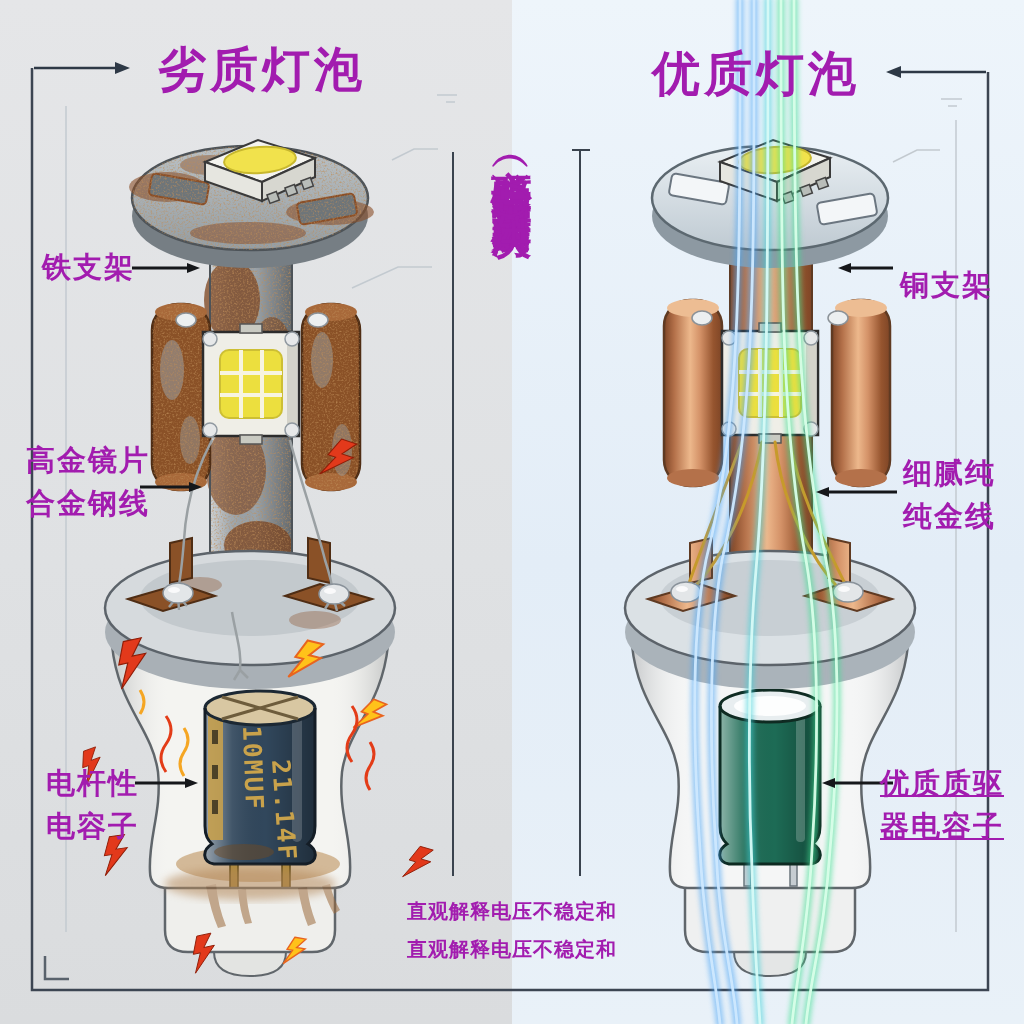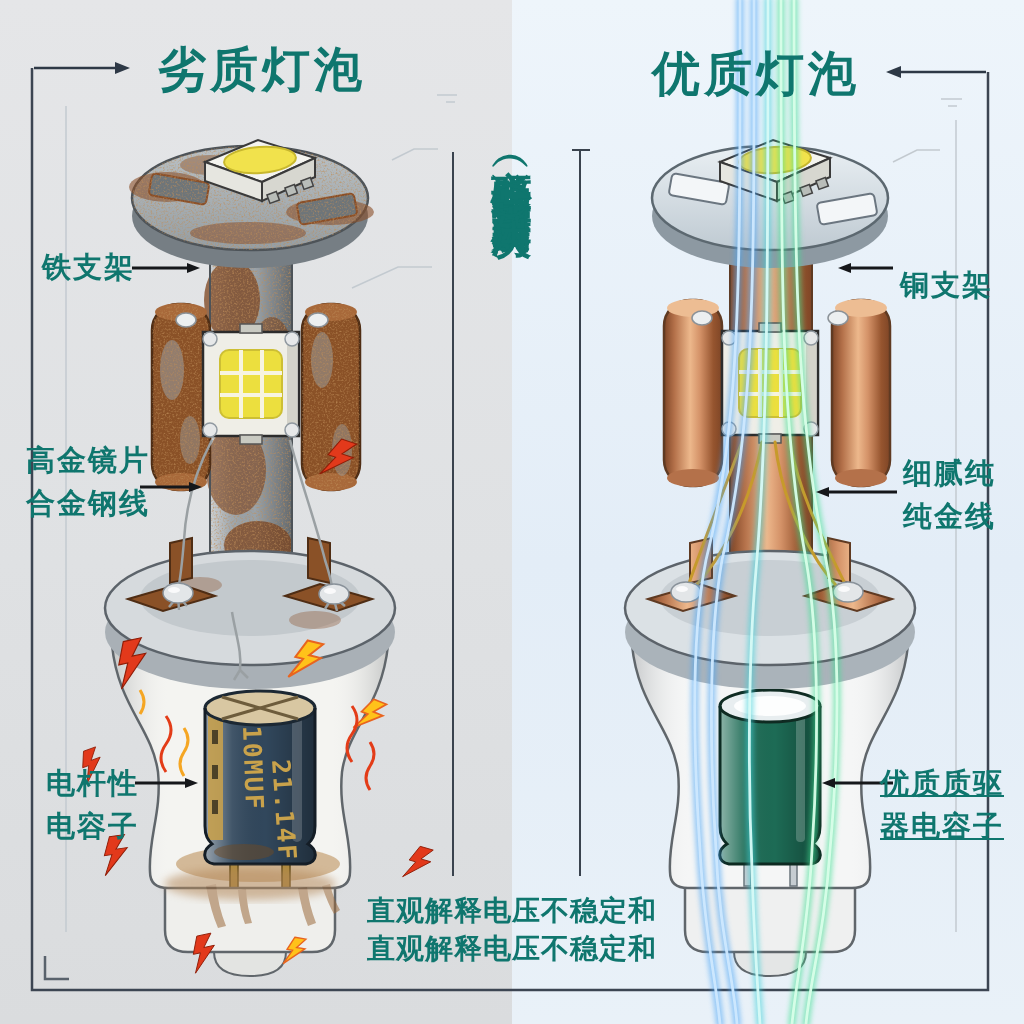--- a/index.html
+++ b/index.html
@@ -3,26 +3,26 @@
 <meta charset="utf-8">
 <style>
   html,body{margin:0;padding:0;background:#cfd4d9;}
   .canvas{position:relative;width:1024px;height:1024px;overflow:hidden;
           font-family:"Liberation Sans","DejaVu Sans",sans-serif;}
   .bg-left{position:absolute;left:0;top:0;width:512px;height:1024px;
            background:linear-gradient(180deg,#e5e6e8 0%,#dfe1e3 55%,#dadcde 100%);}
   .bg-right{position:absolute;left:512px;top:0;width:512px;height:1024px;
             background:linear-gradient(180deg,#eef5fb 0%,#e3edf7 55%,#e9f1f8 100%);}
   svg.art{position:absolute;left:0;top:0;z-index:2;}
-  .txt{position:absolute;z-index:5;color:#0f766e;font-weight:700;}
+  .txt{position:absolute;z-index:5;color:#a21caf;font-weight:700;}
   .title{font-size:48px;letter-spacing:4px;}
   .label{font-size:29px;line-height:43px;letter-spacing:2px;}
   .vtext{writing-mode:vertical-rl;text-orientation:mixed;font-size:40px;
          line-height:1;letter-spacing:2px;height:760px;}
-  .caption{font-size:28px;line-height:38px;text-align:center;letter-spacing:1px;}
+  .caption{font-size:20px;line-height:38px;text-align:center;letter-spacing:1px;}
 </style>
 </head>
 <body>
 
 <div class="canvas">
   <div class="bg-left"></div>
   <div class="bg-right"></div>
 
   <svg class="art" width="1024" height="1024" viewBox="0 0 1024 1024">
     <defs>

